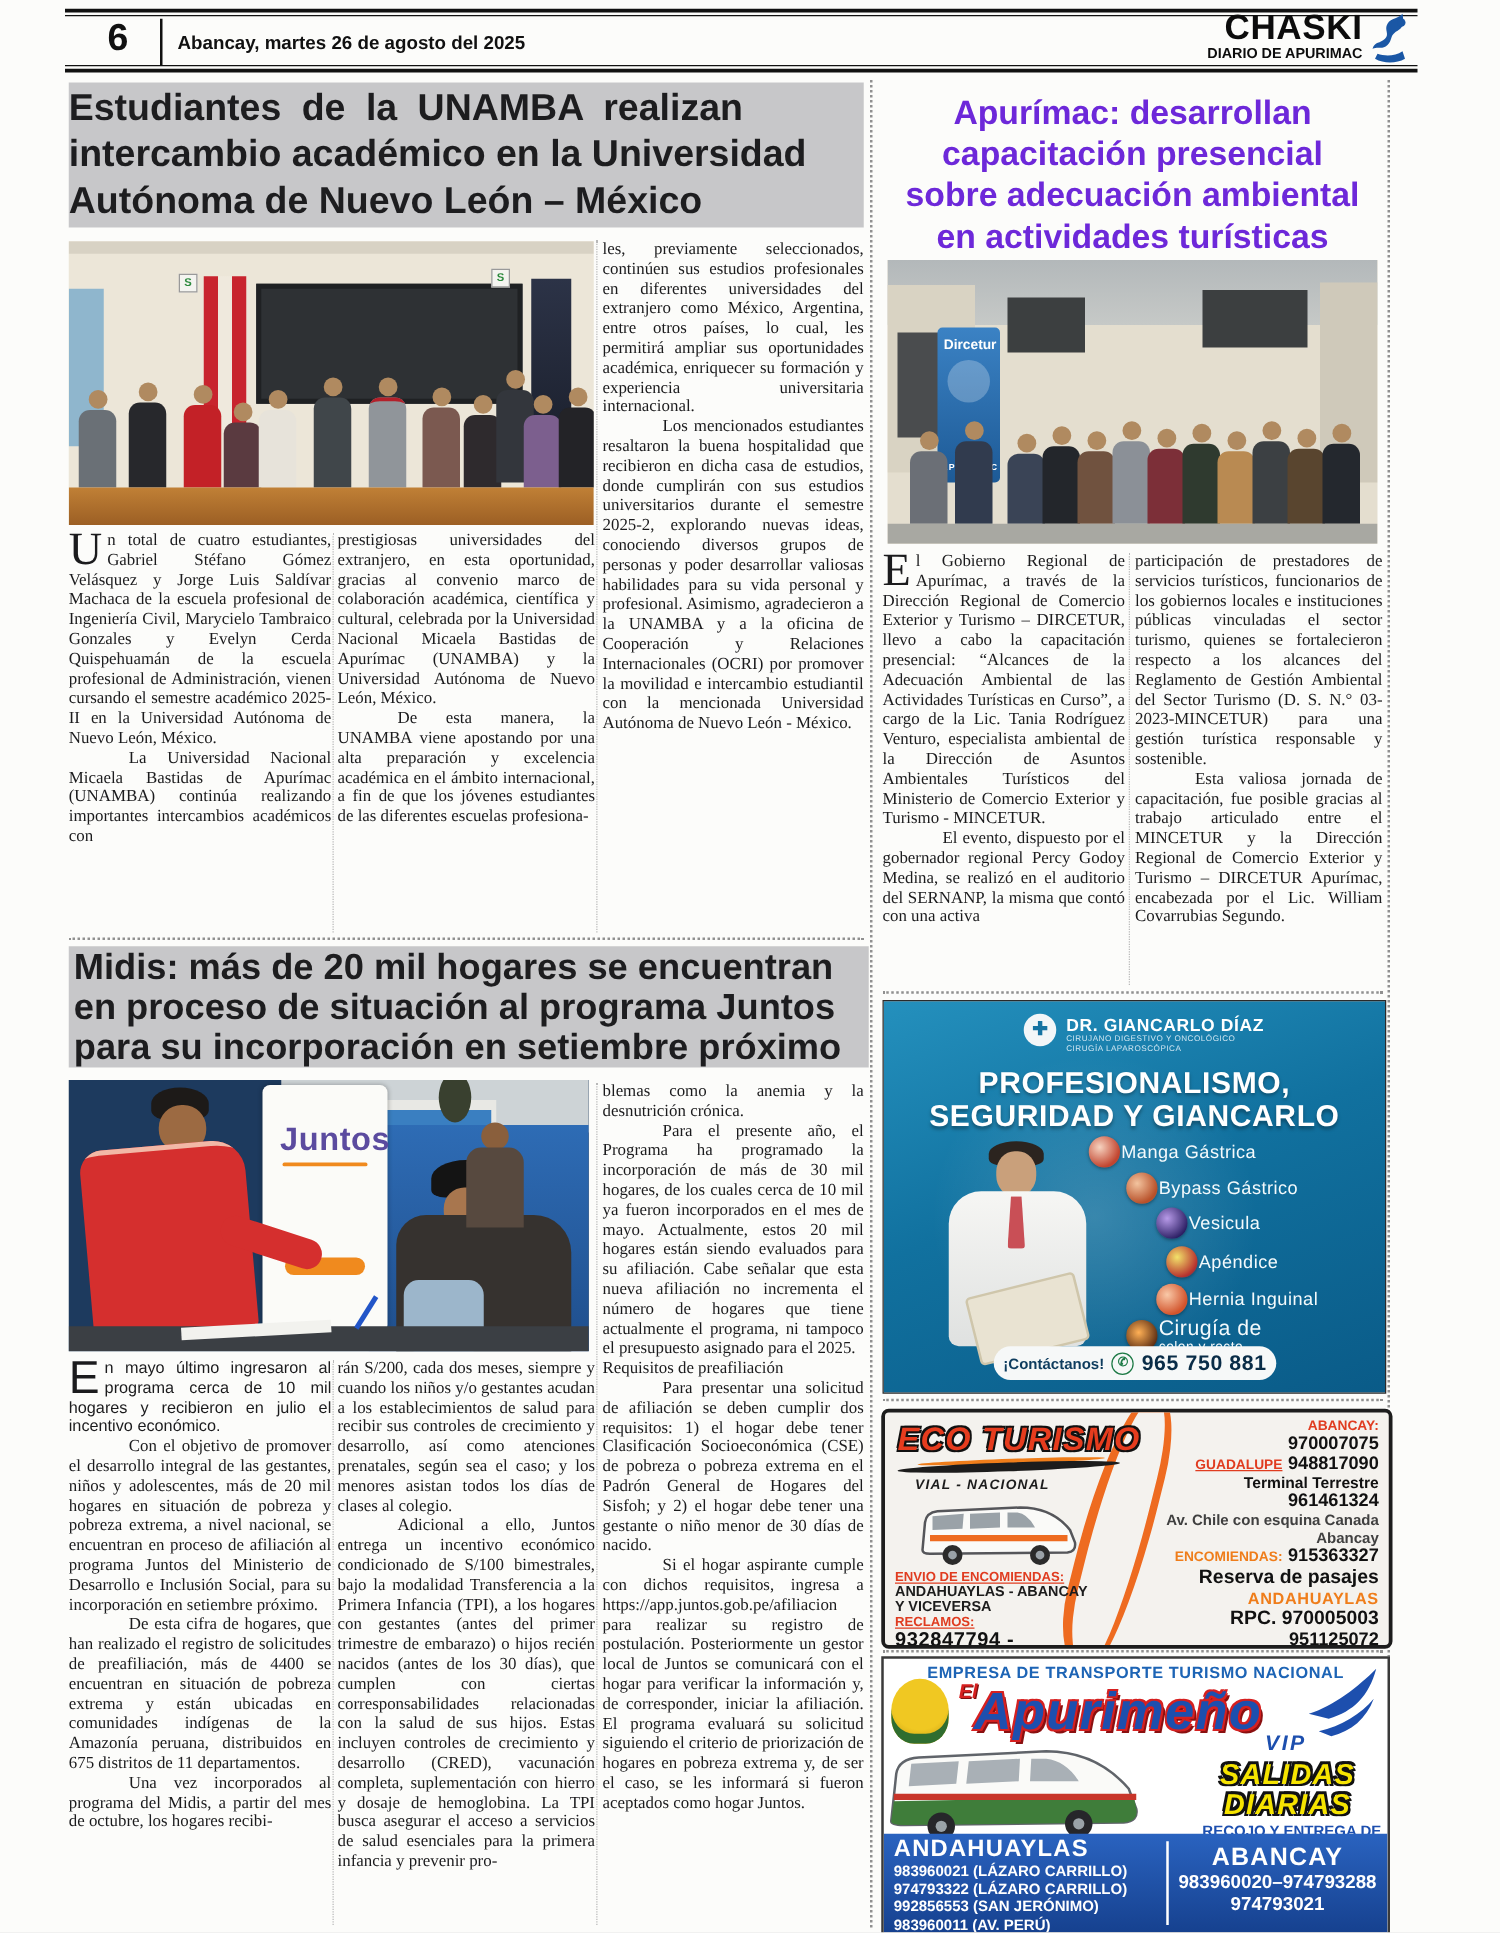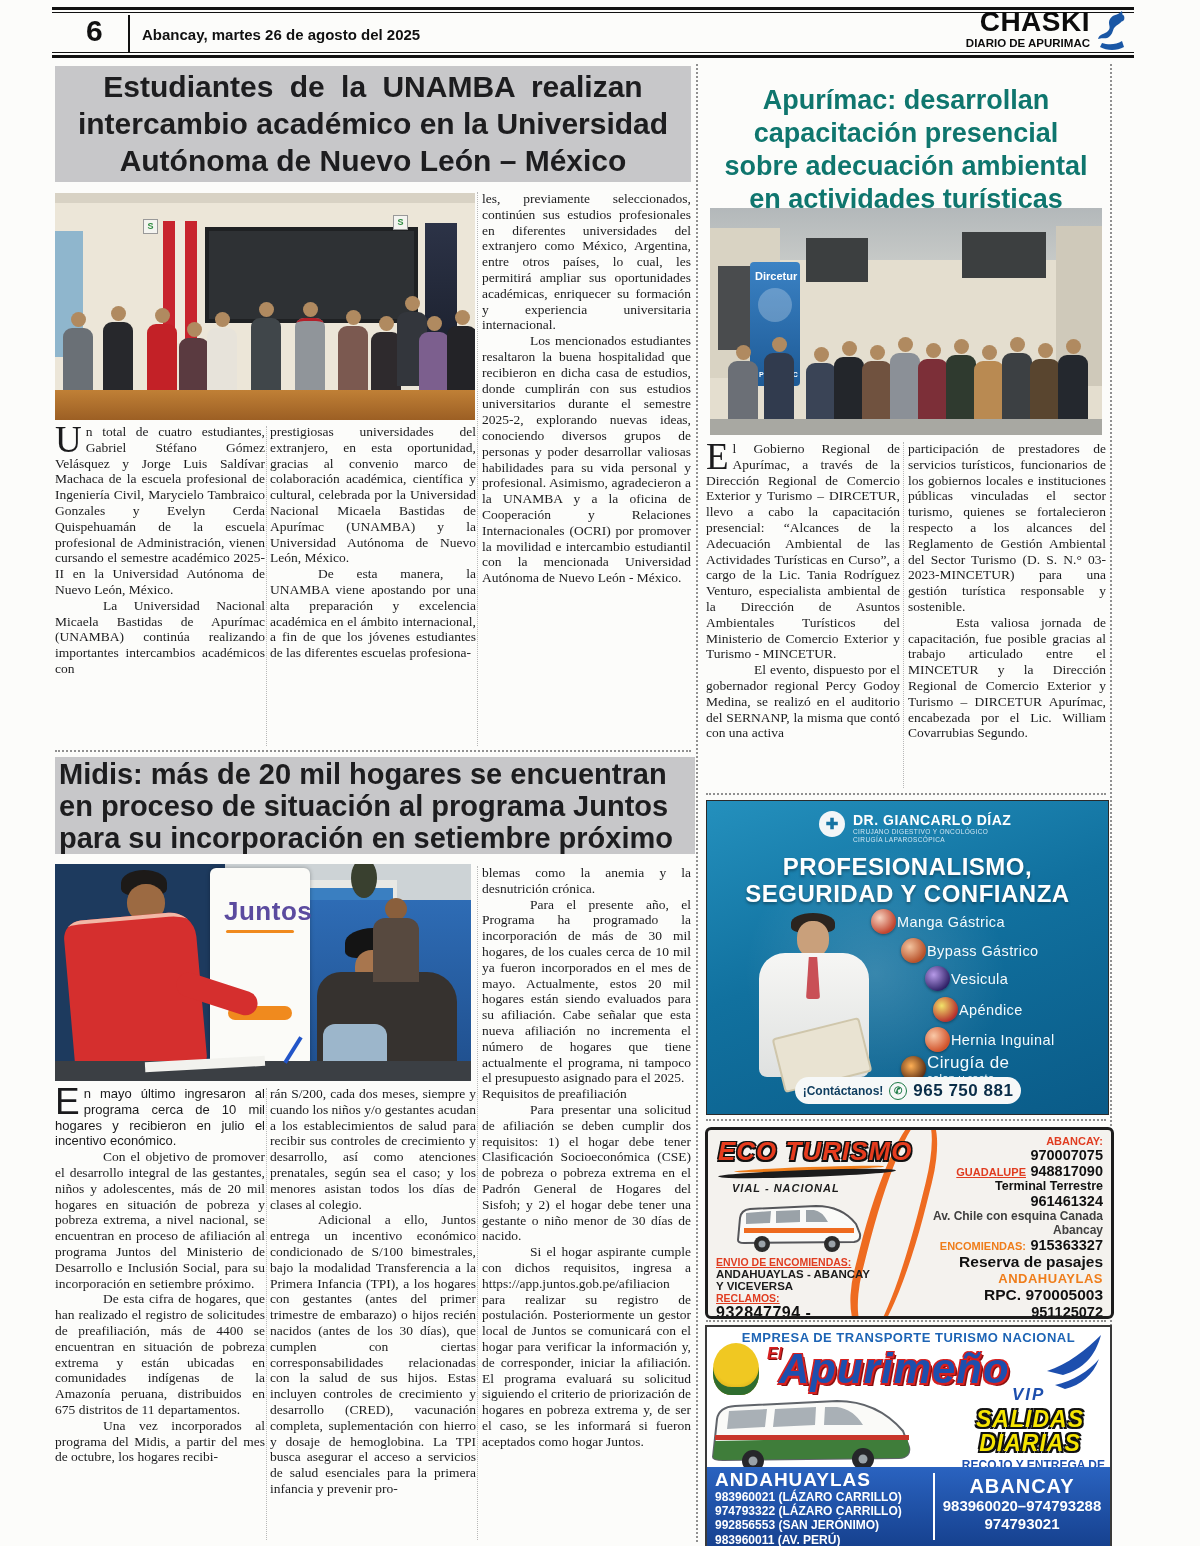--- a/index.html
+++ b/index.html
@@ -16,25 +16,25 @@
   .brand-sub{font:700 11.5px "Liberation Sans",sans-serif;color:#0c0c0c;margin-top:1px;}
   .brand-logo{position:absolute;left:1096px;top:10px;width:34px;height:42px;}
   
   .vdot{position:absolute;width:0;border-left:2px dotted #909090;}
   .vdot-thin{position:absolute;width:0;border-left:1px dotted #b8b8b8;}
   .hdot{position:absolute;height:0;border-top:2px dotted #909090;}
   
   .title-gray{position:absolute;background:#c7c7c9;color:#1d1d1f;
               font-family:"Liberation Sans",sans-serif;font-weight:700;}
   .tg-line{white-space:nowrap;}
-  .t-unamba{left:55px;top:66px;width:636px;height:114px;text-align:center;font-size:30px;line-height:37px;padding-top:2px;}
+  .t-unamba{left:55px;top:66px;width:636px;height:114px;font-size:30px;line-height:37px;padding-top:2px;}
   .t-unamba .ws{word-spacing:8px;}
   .t-midis{left:55px;top:757px;width:636px;height:96px;font-size:29px;line-height:32px;padding:1px 0 0 4px;text-align:left;}
-  .t-dircetur{position:absolute;left:706px;top:84px;width:400px;text-align:center;
-              font:700 27px/33px "Liberation Sans",sans-serif;color:#0f766e;}
+  .t-dircetur{position:absolute;left:706px;top:74px;width:400px;text-align:center;
+              font:700 27px/33px "Liberation Sans",sans-serif;color:#6d28d9;}
   
   .col{position:absolute;overflow:hidden;}
   .bp{margin:0;font-size:13.5px;line-height:15.8px;text-align:justify;color:#1b1b1d;}
   .bp.ind{text-indent:48px;}
   .bp.sub{text-align:left;}
   .dc{float:left;font-size:37px;line-height:30px;padding:1px 4px 0 0;font-family:"Liberation Serif",serif;}
   .bp.sansb{font-family:"Liberation Sans",sans-serif;font-size:13px;line-height:15.8px;}
   .dc.sansdc{font-family:"Liberation Sans",sans-serif;}
   
   .photo{position:absolute;overflow:hidden;background:#ddd;}
@@ -220,21 +220,21 @@
 
   <div class="col" style="left:55px;top:424px;width:210px;height:326px;">
     <p class="bp"><span class="dc">U</span><span>n total de cuatro estudiantes, Gabriel Stéfano Gómez Velásquez y Jorge Luis Saldívar Machaca de la escuela profesional de Ingeniería Civil, Marycielo Tambraico Gonzales y Evelyn Cerda Quispehuamán de la escuela profesional de Administración, vienen cursando el semestre académico 2025-II en la Universidad Autónoma de Nuevo León, México.</span></p>
     <p class="bp ind">La Universidad Nacional Micaela Bastidas de Apurímac (UNAMBA) continúa realizando importantes intercambios académicos con</p>
   </div>
   <div class="col" style="left:270px;top:424px;width:206px;height:326px;">
     <p class="bp">prestigiosas universidades del extranjero, en esta oportunidad, gracias al convenio marco de colaboración académica, científica y cultural, celebrada por la Universidad Nacional Micaela Bastidas de Apurímac (UNAMBA) y la Universidad Autónoma de Nuevo León, México.</p>
     <p class="bp ind">De esta manera, la UNAMBA viene apostando por una alta preparación y excelencia académica en el ámbito internacional, a fin de que los jóvenes estudiantes de las diferentes escuelas profesiona-</p>
   </div>
   <div class="col" style="left:482px;top:191px;width:209px;height:556px;">
-    <p class="bp">les, previamente seleccionados, continúen sus estudios profesionales en diferentes universidades del extranjero como México, Argentina, entre otros países, lo cual, les permitirá ampliar sus oportunidades académicas, enriquecer su formación y experiencia universitaria internacional.</p>
+    <p class="bp">les, previamente seleccionados, continúen sus estudios profesionales en diferentes universidades del extranjero como México, Argentina, entre otros países, lo cual, les permitirá ampliar sus oportunidades académica, enriquecer su formación y experiencia universitaria internacional.</p>
     <p class="bp ind">Los mencionados estudiantes resaltaron la buena hospitalidad que recibieron en dicha casa de estudios, donde cumplirán con sus estudios universitarios durante el semestre 2025-2, explorando nuevas ideas, conociendo diversos grupos de personas y poder desarrollar valiosas habilidades para su vida personal y profesional. Asimismo, agradecieron a la UNAMBA y a la oficina de Cooperación y Relaciones Internacionales (OCRI) por promover la movilidad e intercambio estudiantil con la mencionada Universidad Autónoma de Nuevo León - México.</p>
   </div>
 
   <div class="t-dircetur">
     <div>Apurímac: desarrollan</div>
     <div>capacitación presencial</div>
     <div>sobre adecuación ambiental</div>
     <div>en actividades turísticas</div>
   </div>
 
@@ -359,21 +359,21 @@
     <p class="bp ind">Para presentar una solicitud de afiliación se deben cumplir dos requisitos: 1) el hogar debe tener Clasificación Socioeconómica (CSE) de pobreza o pobreza extrema en el Padrón General de Hogares del Sisfoh; y 2) el hogar debe tener una gestante o niño menor de 30 días de nacido.</p>
     <p class="bp ind">Si el hogar aspirante cumple con dichos requisitos, ingresa a https://app.juntos.gob.pe/afiliacion para realizar su registro de postulación. Posteriormente un gestor local de Juntos se comunicará con el hogar para verificar la información y, de corresponder, iniciar la afiliación. El programa evaluará su solicitud siguiendo el criterio de priorización de hogares en pobreza extrema y, de ser el caso, se les informará si fueron aceptados como hogar Juntos.</p>
   </div>
 
   <div class="ad-doctor">
     <div class="drlogo">✚</div>
     <div class="drname">DR. GIANCARLO DÍAZ</div>
     <div class="drspec" style="top:27px;">CIRUJANO DIGESTIVO Y ONCOLÓGICO</div>
     <div class="drspec" style="top:35px;">CIRUGÍA LAPAROSCÓPICA</div>
     <div class="drhl" style="top:52px;">PROFESIONALISMO,</div>
-    <div class="drhl" style="top:79px;">SEGURIDAD Y CONFIANZA</div>
+    <div class="drhl" style="top:79px;">SEGURIDAD Y GIANCARLO</div>
 
     <div class="abs" style="left:84px;top:112px;width:44px;height:20px;background:#2b241f;border-radius:50% 50% 30% 30%;"></div>
     <div class="abs" style="left:90px;top:120px;width:32px;height:36px;background:#c9a07b;border-radius:46%;"></div>
     <div class="abs" style="left:52px;top:152px;width:110px;height:124px;background:linear-gradient(180deg,#f6f6f4,#dfe1e0);border-radius:26px 26px 8px 8px;"></div>
     <div class="abs" style="left:99px;top:156px;width:14px;height:42px;background:#c94f56;border-radius:3px;clip-path:polygon(20% 0,80% 0,100% 100%,0 100%);"></div>
     <div class="abs" style="left:70px;top:226px;width:86px;height:52px;background:#e9e3d2;border:2px solid #cfc6ab;transform:rotate(-14deg);border-radius:4px;"></div>
 
     <div class="svc" style="left:164px;top:108px;">
       <div class="ic" style="background:radial-gradient(circle at 35% 35%,#f6d3c0,#c2452f 70%);"></div>
       <div class="lb">Manga Gástrica</div>

